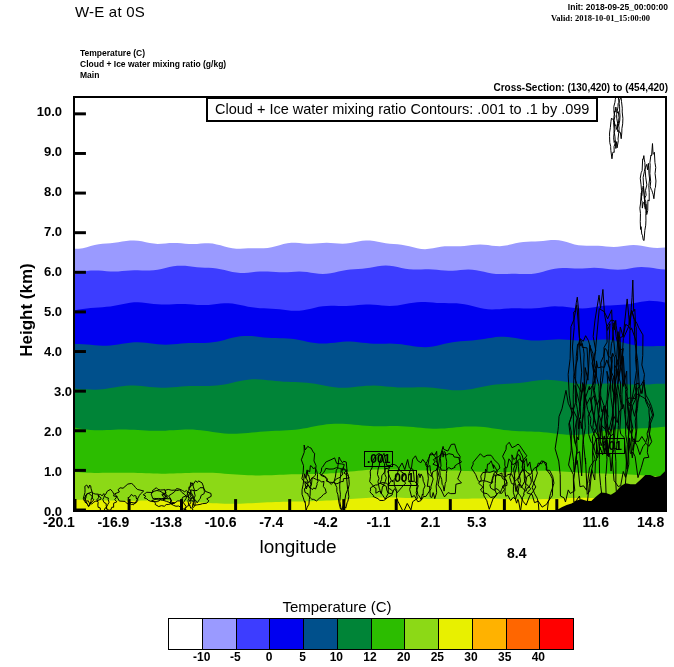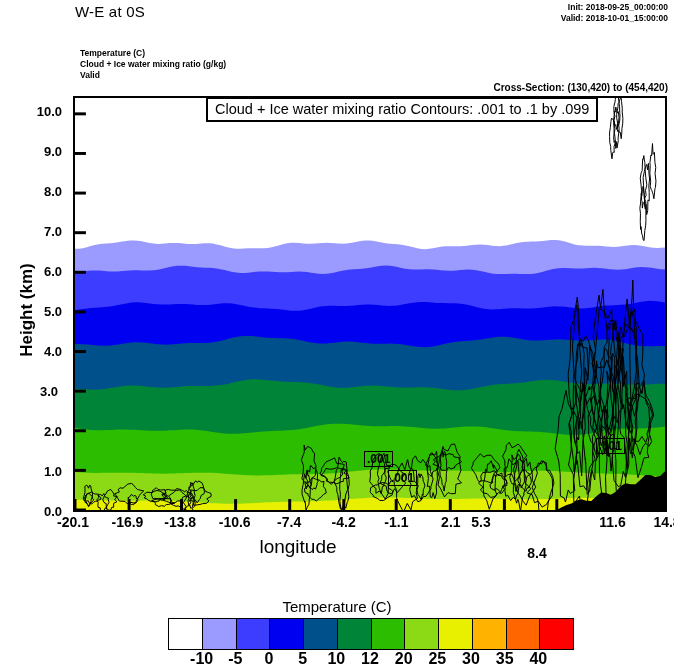--- a/index.html
+++ b/index.html
@@ -18,23 +18,23 @@
     left:75px;top:3px;
     font-size:15px;font-weight:400;
     letter-spacing:.2px;
   }
   #init-line{
     right:6px;top:2px;
     font-size:8.5px;font-weight:bold;
     text-align:right;white-space:nowrap;
   }
   #valid-line{
-    right:6px;top:13px;
+    right:24px;top:13px;
     font-size:8.5px;font-weight:bold;
-    text-align:left;white-space:nowrap;
+    text-align:left;white-space:nowrap;font-family:Liberation Serif, serif;
   }
   #field-block{
     left:80px;top:48px;
     font-size:8.5px;font-weight:bold;
     line-height:11px;
   }
   #field-block .row{white-space:nowrap;}
   #xsec-line{
     right:6px;top:82px;
     font-size:10px;font-weight:bold;
@@ -65,21 +65,21 @@
 
   
   .ytick-label{
     font-size:13px;font-weight:bold;
     text-align:right;
     width:52px;
     transform:translateY(-8px);
   }
   .xtick-label{
     font-size:14px;font-weight:bold;
-    text-align:center;
+    text-align:left;
     width:60px;
     transform:translateX(-30px);
     top:514px;
   }
   #ylabel{
     left:-33px;top:300px;
     width:120px;
     text-align:center;
     font-size:17px;font-weight:bold;
     transform:rotate(-90deg);
@@ -109,37 +109,37 @@
     border-right:1px solid #000;
     height:100%;
   }
   #cb-strip .sw:last-child{border-right:none;}
   #cb-ticks{
     left:168px;top:650px;
     width:406px;height:18px;
   }
   #cb-ticks span{
     position:absolute;
-    font-size:16px;font-weight:bold;
+    font-size:12px;font-weight:bold;
     text-align:center;
     width:40px;
     transform:translateX(-20px);
   }
 </style>
 </head>
 <body>
 
 <div class="abs" id="title-main">W-E at 0S</div>
 <div class="abs" id="init-line">Init: 2018-09-25_00:00:00</div>
 <div class="abs" id="valid-line">Valid: 2018-10-01_15:00:00</div>
 
 <div class="abs" id="field-block">
   <div class="row">Temperature  (C)</div>
   <div class="row">Cloud + Ice water mixing ratio   (g/kg)</div>
-  <div class="row">Valid</div>
+  <div class="row">Main</div>
 </div>
 
 <div class="abs" id="xsec-line">Cross-Section: (130,420) to (454,420)</div>
 
 <div class="abs" id="plot-frame">
   <svg id="plot-canvas" viewBox="0 0 594 416" preserveAspectRatio="none">
     <g id="fill-bands">
         <path d="M 0.0 416.0 L 0.0 152.3 L 4.0 152.2 L 7.9 151.6 L 11.9 150.6 L 15.8 149.5 L 19.8 148.5 L 23.8 147.7 L 27.7 147.1 L 31.7 146.8 L 35.6 146.6 L 39.6 146.2 L 43.6 145.7 L 47.5 145.0 L 51.5 144.4 L 55.4 143.9 L 59.4 143.8 L 63.4 144.1 L 67.3 144.7 L 71.3 145.6 L 75.2 146.4 L 79.2 147.0 L 83.2 147.3 L 87.1 147.2 L 91.1 146.9 L 95.0 146.5 L 99.0 146.4 L 103.0 146.4 L 106.9 146.7 L 110.9 147.1 L 114.8 147.4 L 118.8 147.4 L 122.8 147.3 L 126.7 147.0 L 130.7 146.7 L 134.6 146.7 L 138.6 147.0 L 142.6 147.8 L 146.5 148.8 L 150.5 150.0 L 154.4 151.0 L 158.4 151.7 L 162.4 152.1 L 166.3 152.1 L 170.3 151.9 L 174.2 151.7 L 178.2 151.6 L 182.2 151.7 L 186.1 151.7 L 190.1 151.7 L 194.0 151.4 L 198.0 150.7 L 202.0 149.7 L 205.9 148.6 L 209.9 147.5 L 213.8 146.7 L 217.8 146.2 L 221.8 146.2 L 225.7 146.5 L 229.7 146.9 L 233.6 147.1 L 237.6 147.2 L 241.6 147.0 L 245.5 146.6 L 249.5 146.3 L 253.4 146.2 L 257.4 146.3 L 261.4 146.6 L 265.3 146.9 L 269.3 147.1 L 273.2 147.0 L 277.2 146.5 L 281.2 145.7 L 285.1 144.9 L 289.1 144.2 L 293.0 143.9 L 297.0 144.0 L 301.0 144.5 L 304.9 145.2 L 308.9 146.0 L 312.8 146.7 L 316.8 147.1 L 320.8 147.4 L 324.7 147.7 L 328.7 148.2 L 332.6 148.9 L 336.6 149.8 L 340.6 150.8 L 344.5 151.8 L 348.5 152.4 L 352.4 152.6 L 356.4 152.3 L 360.4 151.7 L 364.3 150.9 L 368.3 150.2 L 372.2 149.8 L 376.2 149.6 L 380.2 149.6 L 384.1 149.7 L 388.1 149.7 L 392.0 149.5 L 396.0 149.0 L 400.0 148.5 L 403.9 148.1 L 407.9 147.9 L 411.8 148.1 L 415.8 148.5 L 419.8 149.1 L 423.7 149.5 L 427.7 149.6 L 431.6 149.3 L 435.6 148.6 L 439.6 147.6 L 443.5 146.7 L 447.5 145.9 L 451.4 145.4 L 455.4 145.1 L 459.4 145.0 L 463.3 144.9 L 467.3 144.7 L 471.2 144.3 L 475.2 143.8 L 479.2 143.4 L 483.1 143.3 L 487.1 143.7 L 491.0 144.4 L 495.0 145.5 L 499.0 146.7 L 502.9 147.8 L 506.9 148.6 L 510.8 149.0 L 514.8 149.1 L 518.8 149.1 L 522.7 149.1 L 526.7 149.2 L 530.6 149.5 L 534.6 149.9 L 538.6 150.3 L 542.5 150.4 L 546.5 150.3 L 550.4 149.8 L 554.4 149.2 L 558.4 148.7 L 562.3 148.5 L 566.3 148.6 L 570.2 149.1 L 574.2 149.9 L 578.2 150.6 L 582.1 151.2 L 586.1 151.4 L 590.0 151.3 L 594.0 151.0 L 594.0 416.0 Z" fill="#9a9aff"></path>
         <path d="M 0.0 416.0 L 0.0 177.3 L 4.0 176.5 L 7.9 175.6 L 11.9 174.8 L 15.8 174.3 L 19.8 174.1 L 23.8 174.2 L 27.7 174.5 L 31.7 174.9 L 35.6 175.2 L 39.6 175.3 L 43.6 175.1 L 47.5 174.8 L 51.5 174.4 L 55.4 174.1 L 59.4 173.9 L 63.4 174.0 L 67.3 174.1 L 71.3 174.2 L 75.2 174.2 L 79.2 174.0 L 83.2 173.4 L 87.1 172.6 L 91.1 171.6 L 95.0 170.6 L 99.0 169.8 L 103.0 169.4 L 106.9 169.3 L 110.9 169.5 L 114.8 169.9 L 118.8 170.4 L 122.8 170.8 L 126.7 171.1 L 130.7 171.3 L 134.6 171.4 L 138.6 171.6 L 142.6 172.1 L 146.5 172.8 L 150.5 173.7 L 154.4 174.7 L 158.4 175.6 L 162.4 176.3 L 166.3 176.7 L 170.3 176.7 L 174.2 176.4 L 178.2 176.0 L 182.2 175.5 L 186.1 175.2 L 190.1 175.1 L 194.0 175.2 L 198.0 175.5 L 202.0 175.8 L 205.9 176.0 L 209.9 176.0 L 213.8 175.9 L 217.8 175.6 L 221.8 175.4 L 225.7 175.3 L 229.7 175.4 L 233.6 175.8 L 237.6 176.4 L 241.6 177.0 L 245.5 177.5 L 249.5 177.7 L 253.4 177.5 L 257.4 177.0 L 261.4 176.2 L 265.3 175.3 L 269.3 174.4 L 273.2 173.7 L 277.2 173.2 L 281.2 172.9 L 285.1 172.6 L 289.1 172.3 L 293.0 171.9 L 297.0 171.3 L 301.0 170.6 L 304.9 169.9 L 308.9 169.4 L 312.8 169.2 L 316.8 169.4 L 320.8 169.9 L 324.7 170.7 L 328.7 171.6 L 332.6 172.4 L 336.6 172.9 L 340.6 173.2 L 344.5 173.2 L 348.5 173.1 L 352.4 173.0 L 356.4 173.0 L 360.4 173.2 L 364.3 173.5 L 368.3 174.0 L 372.2 174.3 L 376.2 174.5 L 380.2 174.4 L 384.1 174.1 L 388.1 173.7 L 392.0 173.4 L 396.0 173.2 L 400.0 173.3 L 403.9 173.8 L 407.9 174.6 L 411.8 175.5 L 415.8 176.4 L 419.8 177.2 L 423.7 177.6 L 427.7 177.8 L 431.6 177.7 L 435.6 177.6 L 439.6 177.5 L 443.5 177.5 L 447.5 177.6 L 451.4 177.7 L 455.4 177.8 L 459.4 177.7 L 463.3 177.2 L 467.3 176.4 L 471.2 175.4 L 475.2 174.3 L 479.2 173.2 L 483.1 172.3 L 487.1 171.8 L 491.0 171.6 L 495.0 171.7 L 499.0 172.0 L 502.9 172.2 L 506.9 172.2 L 510.8 172.1 L 514.8 171.9 L 518.8 171.7 L 522.7 171.5 L 526.7 171.6 L 530.6 171.8 L 534.6 172.3 L 538.6 172.8 L 542.5 173.2 L 546.5 173.4 L 550.4 173.2 L 554.4 172.8 L 558.4 172.2 L 562.3 171.5 L 566.3 171.0 L 570.2 170.7 L 574.2 170.8 L 578.2 171.1 L 582.1 171.7 L 586.1 172.3 L 590.0 172.8 L 594.0 173.2 L 594.0 416.0 Z" fill="#3d3dff"></path>
         <path d="M 0.0 416.0 L 0.0 214.2 L 4.0 213.6 L 7.9 213.0 L 11.9 212.5 L 15.8 212.0 L 19.8 211.7 L 23.8 211.5 L 27.7 211.3 L 31.7 210.9 L 35.6 210.5 L 39.6 209.8 L 43.6 209.0 L 47.5 208.2 L 51.5 207.4 L 55.4 206.7 L 59.4 206.3 L 63.4 206.2 L 67.3 206.5 L 71.3 206.9 L 75.2 207.4 L 79.2 208.0 L 83.2 208.3 L 87.1 208.6 L 91.1 208.6 L 95.0 208.4 L 99.0 208.2 L 103.0 208.0 L 106.9 208.0 L 110.9 208.1 L 114.8 208.3 L 118.8 208.6 L 122.8 208.9 L 126.7 209.1 L 130.7 209.1 L 134.6 208.9 L 138.6 208.5 L 142.6 208.0 L 146.5 207.6 L 150.5 207.3 L 154.4 207.3 L 158.4 207.6 L 162.4 208.2 L 166.3 209.0 L 170.3 209.8 L 174.2 210.7 L 178.2 211.4 L 182.2 211.9 L 186.1 212.2 L 190.1 212.4 L 194.0 212.6 L 198.0 212.8 L 202.0 213.0 L 205.9 213.4 L 209.9 213.9 L 213.8 214.3 L 217.8 214.7 L 221.8 214.8 L 225.7 214.7 L 229.7 214.2 L 233.6 213.5 L 237.6 212.7 L 241.6 211.8 L 245.5 210.9 L 249.5 210.3 L 253.4 210.0 L 257.4 209.8 L 261.4 209.8 L 265.3 209.9 L 269.3 210.0 L 273.2 210.0 L 277.2 209.8 L 281.2 209.5 L 285.1 209.1 L 289.1 208.8 L 293.0 208.6 L 297.0 208.6 L 301.0 208.8 L 304.9 209.1 L 308.9 209.5 L 312.8 209.8 L 316.8 209.9 L 320.8 209.8 L 324.7 209.4 L 328.7 208.8 L 332.6 208.1 L 336.6 207.3 L 340.6 206.7 L 344.5 206.2 L 348.5 206.1 L 352.4 206.1 L 356.4 206.3 L 360.4 206.6 L 364.3 206.9 L 368.3 207.1 L 372.2 207.1 L 376.2 207.2 L 380.2 207.2 L 384.1 207.3 L 388.1 207.7 L 392.0 208.2 L 396.0 209.1 L 400.0 210.0 L 403.9 211.1 L 407.9 212.0 L 411.8 212.8 L 415.8 213.3 L 419.8 213.5 L 423.7 213.4 L 427.7 213.2 L 431.6 212.9 L 435.6 212.6 L 439.6 212.4 L 443.5 212.4 L 447.5 212.4 L 451.4 212.6 L 455.4 212.6 L 459.4 212.6 L 463.3 212.4 L 467.3 212.0 L 471.2 211.5 L 475.2 211.0 L 479.2 210.6 L 483.1 210.3 L 487.1 210.4 L 491.0 210.6 L 495.0 211.1 L 499.0 211.6 L 502.9 212.1 L 506.9 212.4 L 510.8 212.5 L 514.8 212.3 L 518.8 211.8 L 522.7 211.2 L 526.7 210.6 L 530.6 210.1 L 534.6 209.6 L 538.6 209.4 L 542.5 209.2 L 546.5 209.0 L 550.4 208.8 L 554.4 208.4 L 558.4 207.9 L 562.3 207.2 L 566.3 206.4 L 570.2 205.7 L 574.2 205.1 L 578.2 204.8 L 582.1 204.9 L 586.1 205.2 L 590.0 205.8 L 594.0 206.6 L 594.0 416.0 Z" fill="#0000f0"></path>
@@ -272,39 +272,39 @@
 <div class="abs" id="inline-labels">
     <div class="abs" style="left: 364.043px; top: 451px; border: 1px solid rgb(0, 0, 0); background: transparent; font: bold 12px &quot;Liberation Sans&quot;, sans-serif; padding: 0px 2px;">.001</div>
     <div class="abs" style="left: 387.871px; top: 470.2px; border: 1px solid rgb(0, 0, 0); background: transparent; font: bold 12px &quot;Liberation Sans&quot;, sans-serif; padding: 0px 2px;">.001</div>
     <div class="abs" style="left: 595.516px; top: 438.2px; border: 1px solid rgb(0, 0, 0); background: transparent; font: bold 12px &quot;Liberation Sans&quot;, sans-serif; padding: 0px 2px;">.001</div>
   </div>
 
 <div id="ytick-container">
     <div class="abs ytick-label" style="left: 10px; top: 512px;">0.0</div>
     <div class="abs ytick-label" style="left: 10px; top: 472px;">1.0</div>
     <div class="abs ytick-label" style="left: 10px; top: 432px;">2.0</div>
-    <div class="abs ytick-label" style="left: 6px; top: 392px;">3.0</div>
+    <div class="abs ytick-label" style="left: 20px; top: 392px;">3.0</div>
     <div class="abs ytick-label" style="left: 10px; top: 352px;">4.0</div>
     <div class="abs ytick-label" style="left: 10px; top: 312px;">5.0</div>
     <div class="abs ytick-label" style="left: 10px; top: 272px;">6.0</div>
     <div class="abs ytick-label" style="left: 10px; top: 232px;">7.0</div>
     <div class="abs ytick-label" style="left: 10px; top: 192px;">8.0</div>
     <div class="abs ytick-label" style="left: 10px; top: 152px;">9.0</div>
     <div class="abs ytick-label" style="left: 10px; top: 112px;">10.0</div>
   </div>
 <div id="xtick-container">
     <div class="abs xtick-label" style="left: 73px;">-20.1</div>
     <div class="abs xtick-label" style="left: 127.464px;">-16.9</div>
     <div class="abs xtick-label" style="left: 180.226px;">-13.8</div>
     <div class="abs xtick-label" style="left: 234.691px;">-10.6</div>
     <div class="abs xtick-label" style="left: 289.155px;">-7.4</div>
     <div class="abs xtick-label" style="left: 343.619px;">-4.2</div>
     <div class="abs xtick-label" style="left: 396.381px;">-1.1</div>
     <div class="abs xtick-label" style="left: 450.845px;">2.1</div>
-    <div class="abs xtick-label" style="left: 481px;">5.3</div>
+    <div class="abs xtick-label" style="left: 497px;">5.3</div>
     <div class="abs xtick-label" style="left: 537px; margin-top: 31px;">8.4</div>
     <div class="abs xtick-label" style="left: 612.536px;">11.6</div>
     <div class="abs xtick-label" style="left: 667px;">14.8</div>
   </div>
 <div class="abs" id="ylabel">Height (km)</div>
 <div class="abs" id="xlabel">longitude</div>
 
 <div class="abs" id="cb-title">Temperature  (C)</div>
 <div class="abs" id="cb-strip">
     <div class="sw" style="background: rgb(255, 255, 255);"></div>

